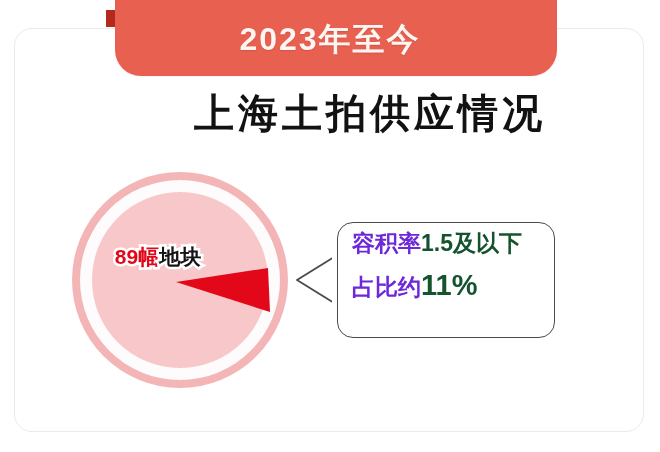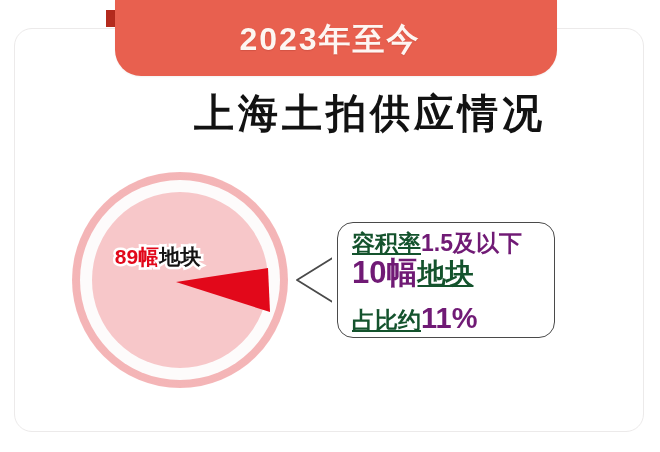--- a/index.html
+++ b/index.html
@@ -220,22 +220,22 @@
     box-sizing: border-box;
   }
   .co-row {
     white-space: nowrap;
     font-weight: bold;
     line-height: 1.12;
   }
   .co-row.r1 { font-size: 23px; }
   .co-row.r2 { font-size: 28px; margin-top: -1px; }
   .co-row.r3 { font-size: 23px; margin-top: 12px; }
-  .co-blk { color: #14532d; text-decoration: underline; }
-  .co-red { color: #701a75; }
+  .co-blk { color: #6d28d9; }
+  .co-red { color: #14532d; }
   .co-row.r2 .co-red { font-size: 31px; }
   .co-row.r3 .co-red { font-size: 29px; }
 </style>
 </head>
 <body>
 
 <div id="infographic">
 
   <div class="card-frame"></div>
 
@@ -269,22 +269,19 @@
   <svg class="callout-tail" viewBox="0 0 48 56">
     <polyline points="47,2 5,28 47,54" fill="none" stroke="#4a4a4a" stroke-width="1.8" stroke-linejoin="round"></polyline>
     <rect x="40" y="1" width="8" height="54" fill="#ffffff"></rect>
   </svg>
 
   <div class="callout">
     <div class="callout-inner">
       <div class="co-row r1">
         <span class="co-blk">容积率</span><span class="co-red">1.5及以下</span>
       </div>
-      <div class="co-row r2">
-        <span class="co-red">10幅</span><span class="co-blk">地块</span>
-      </div>
       <div class="co-row r3">
         <span class="co-blk">占比约</span><span class="co-red">11%</span>
       </div>
     </div>
   </div>
 
 </div>
 
 </body></html>

